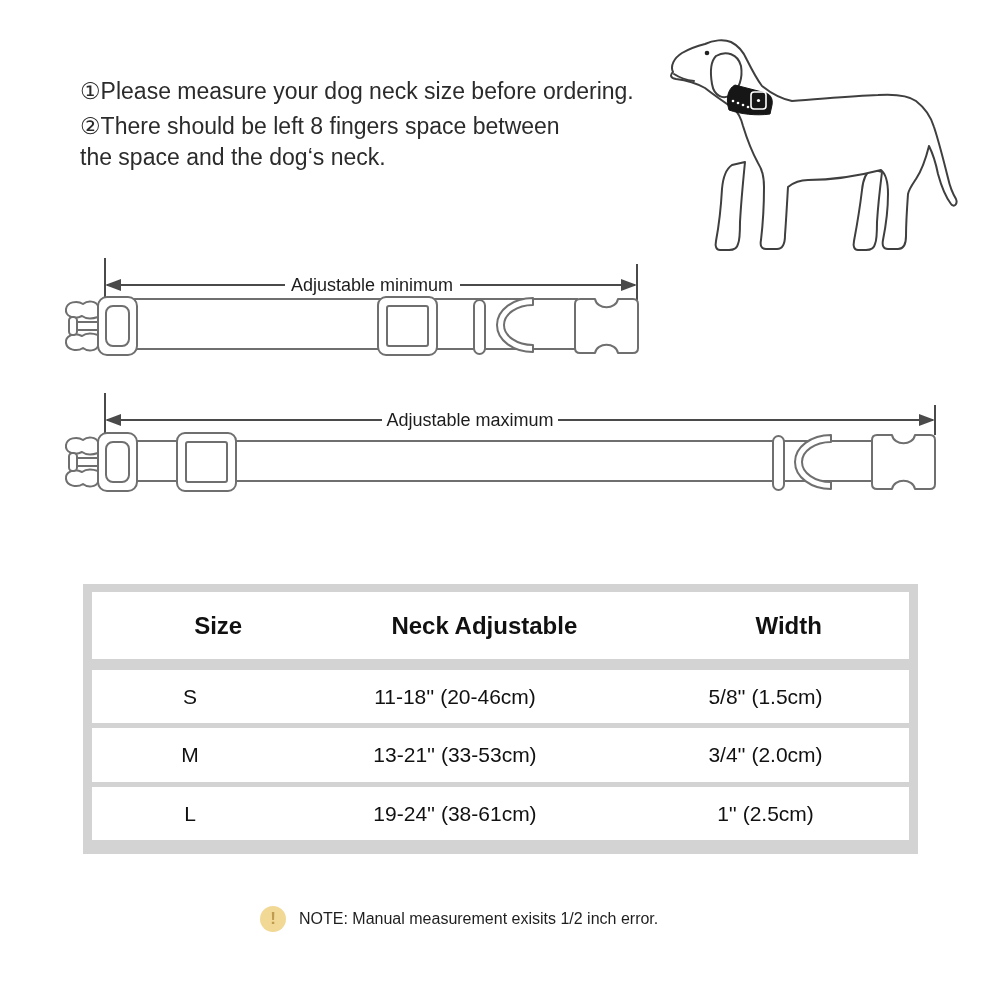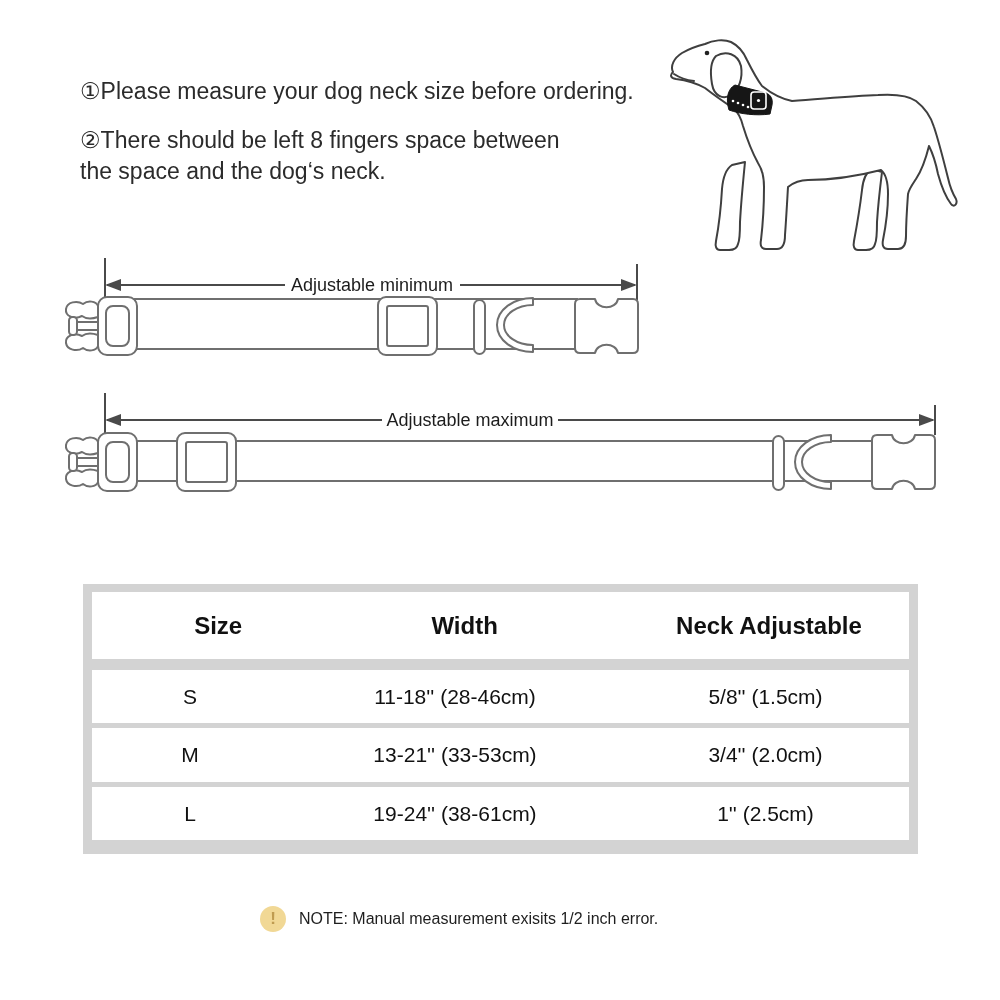--- a/index.html
+++ b/index.html
@@ -4,21 +4,21 @@
 <style>
   html,body{margin:0;padding:0;}
   body{
     width:1000px;height:1000px;position:relative;background:#ffffff;
     font-family:"Liberation Sans", sans-serif;color:#222;overflow:hidden;
   }
   .abs{position:absolute;}
   
   .instructions{left:80px;top:76px;font-size:23px;color:#2b2b2b;}
   .instr-line{line-height:31px;white-space:nowrap;}
-  .instr-line.l1{margin-bottom:18px;}
+  .instr-line.l1{margin-bottom:4px;}
   
   .diagram{overflow:visible;}
   .dim-label{font-size:18px;fill:#1c1c1c;}
   
   .size-table{left:83px;top:584px;width:835px;height:270px;background:#d3d3d3;}
   .t-row{position:absolute;left:9px;width:817px;background:#ffffff;display:flex;align-items:center;}
   .t-row.header{top:8px;height:67px;font-weight:bold;font-size:24px;color:#111;}
   .t-row.r0{top:86px;height:53px;}
   .t-row.r1{top:144px;height:54px;}
   .t-row.r2{top:203px;height:53px;}
@@ -135,26 +135,26 @@
   <use href="#male-buckle" x="17" y="45"></use>
   <use href="#slider" x="137" y="45"></use>
   <use href="#keeper" x="733" y="45"></use>
   <use href="#dring" x="753" y="45"></use>
   <use href="#female-buckle" x="832" y="45"></use>
 </svg>
 
 <div class="abs size-table">
   <div class="t-row header">
     <div class="t-cell c1">Size</div>
+    <div class="t-cell c2">Neck Adjustable</div>
     <div class="t-cell c3">Width</div>
-    <div class="t-cell c2">Neck Adjustable</div>
   </div>
   <div class="t-row r0">
     <div class="t-cell c1">S</div>
-    <div class="t-cell c2">11-18'' (28-46cm)</div>
+    <div class="t-cell c2">11-18'' (20-46cm)</div>
     <div class="t-cell c3">5/8'' (1.5cm)</div>
   </div>
   <div class="t-row r1">
     <div class="t-cell c1">M</div>
     <div class="t-cell c2">13-21'' (33-53cm)</div>
     <div class="t-cell c3">3/4'' (2.0cm)</div>
   </div>
   <div class="t-row r2">
     <div class="t-cell c1">L</div>
     <div class="t-cell c2">19-24'' (38-61cm)</div>

